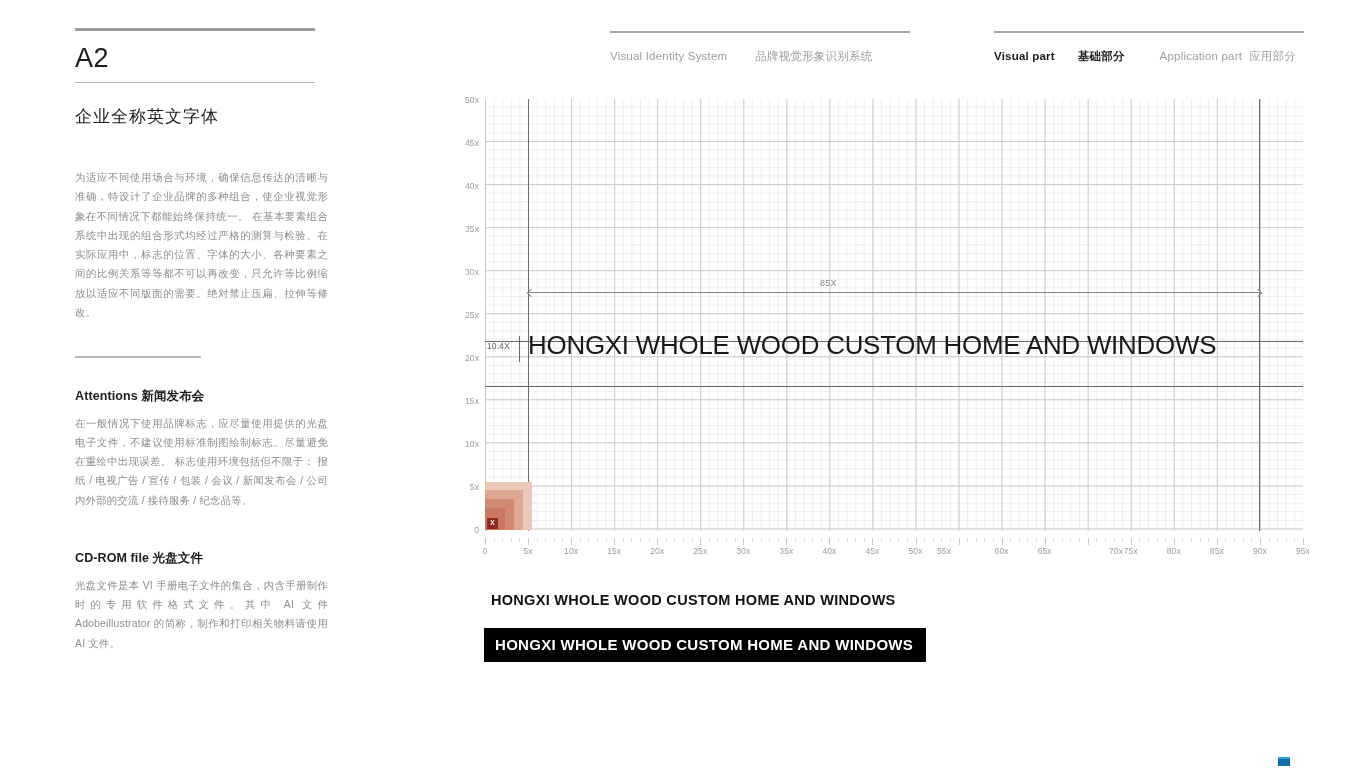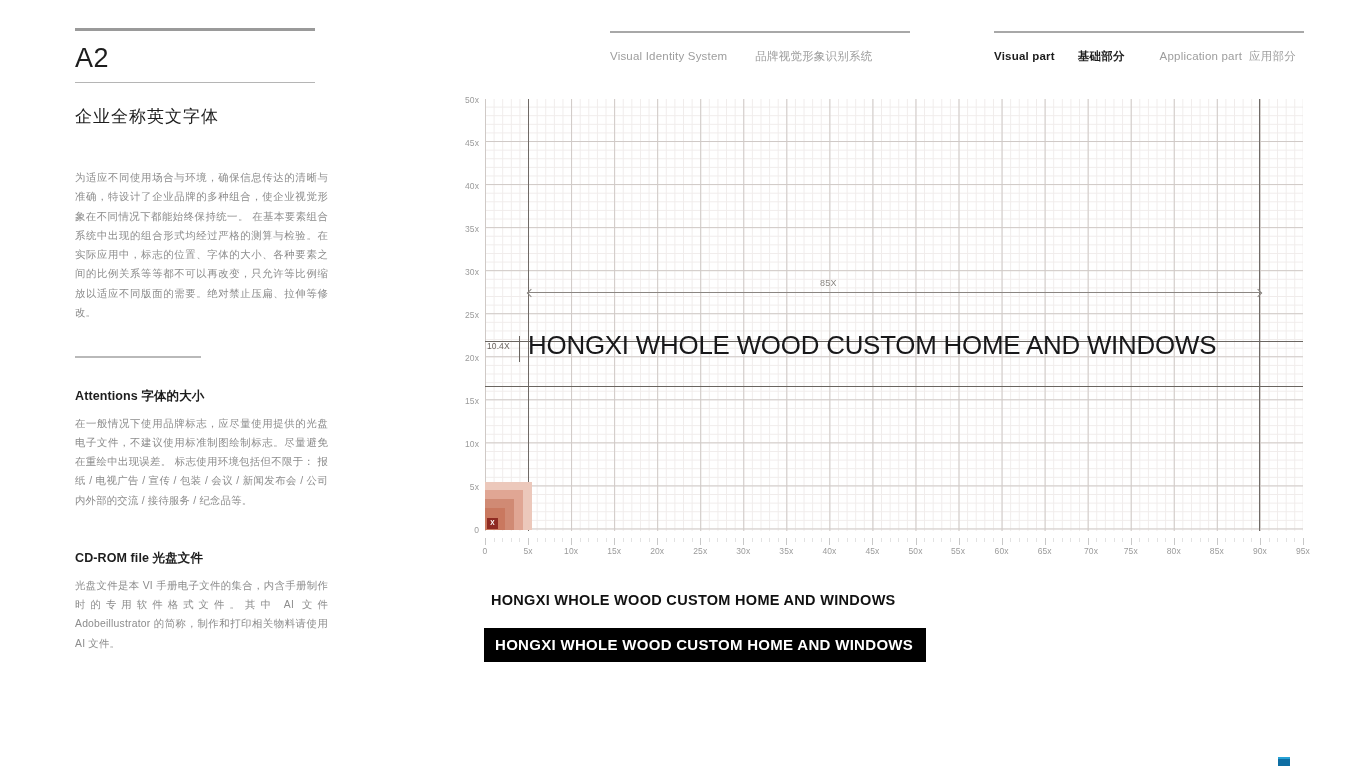--- a/index.html
+++ b/index.html
@@ -173,21 +173,21 @@
   <div class="block">
     <div class="para">为适应不同使用场合与环境，确保信息传达的清晰与准确，特设计了企业品牌的多种组合，使企业视觉形象在不同情况下都能始终保持统一。
 在基本要素组合系统中出现的组合形式均经过严格的测算与检验。在实际应用中，标志的位置、字体的大小、各种要素之间的比例关系等等都不可以再改变，只允许等比例缩放以适应不同版面的需要。绝对禁止压扁、拉伸等修改。</div>
   </div>
 
   <div class="divider-sm"></div>
 
   <div class="block tight">
     <div class="block-head">
       <span>Attentions</span>
-      <span class="cn">字体的大小</span>
+      <span class="cn">新闻发布会</span>
     </div>
     <div class="para">在一般情况下使用品牌标志，应尽量使用提供的光盘电子文件，不建议使用标准制图绘制标志。尽量避免在重绘中出现误差。
 标志使用环境包括但不限于：
 报纸 / 电视广告 / 宣传 / 包装 / 会议 / 新闻发布会 / 公司内外部的交流 / 接待服务 / 纪念品等。</div>
   </div>
 
   <div class="block">
     <div class="block-head">
       <span>CD-ROM file</span>
       <span class="cn">光盘文件</span>
@@ -355,24 +355,24 @@
     <div class="xtick" style="left: 43.05px;">5x</div>
     <div class="xtick" style="left: 86.1px;">10x</div>
     <div class="xtick" style="left: 129.15px;">15x</div>
     <div class="xtick" style="left: 172.2px;">20x</div>
     <div class="xtick" style="left: 215.25px;">25x</div>
     <div class="xtick" style="left: 258.3px;">30x</div>
     <div class="xtick" style="left: 301.35px;">35x</div>
     <div class="xtick" style="left: 344.4px;">40x</div>
     <div class="xtick" style="left: 387.45px;">45x</div>
     <div class="xtick" style="left: 430.5px;">50x</div>
-    <div class="xtick" style="left: 473px;">55x</div>
+    <div class="xtick" style="left: 459px;">55x</div>
     <div class="xtick" style="left: 516.6px;">60x</div>
     <div class="xtick" style="left: 559.65px;">65x</div>
-    <div class="xtick" style="left: 606px;">70x</div>
+    <div class="xtick" style="left: 631px;">70x</div>
     <div class="xtick" style="left: 645.75px;">75x</div>
     <div class="xtick" style="left: 688.8px;">80x</div>
     <div class="xtick" style="left: 731.85px;">85x</div>
     <div class="xtick" style="left: 774.9px;">90x</div>
     <div class="xtick" style="left: 817.95px;">95x</div>
   </div>
 
 <div class="sample-plain">HONGXI WHOLE WOOD CUSTOM HOME AND WINDOWS</div>
 <div class="sample-inverse">HONGXI WHOLE WOOD CUSTOM HOME AND WINDOWS</div>
 

